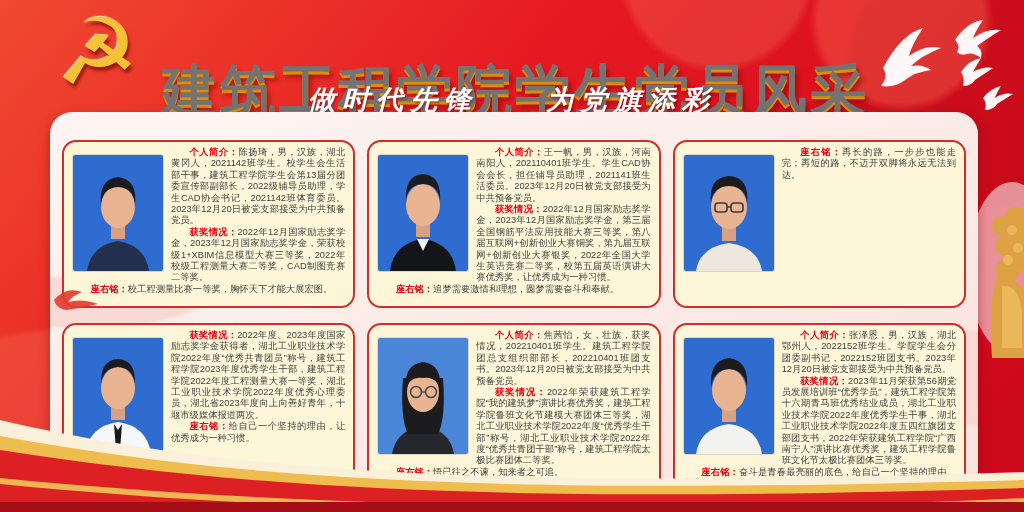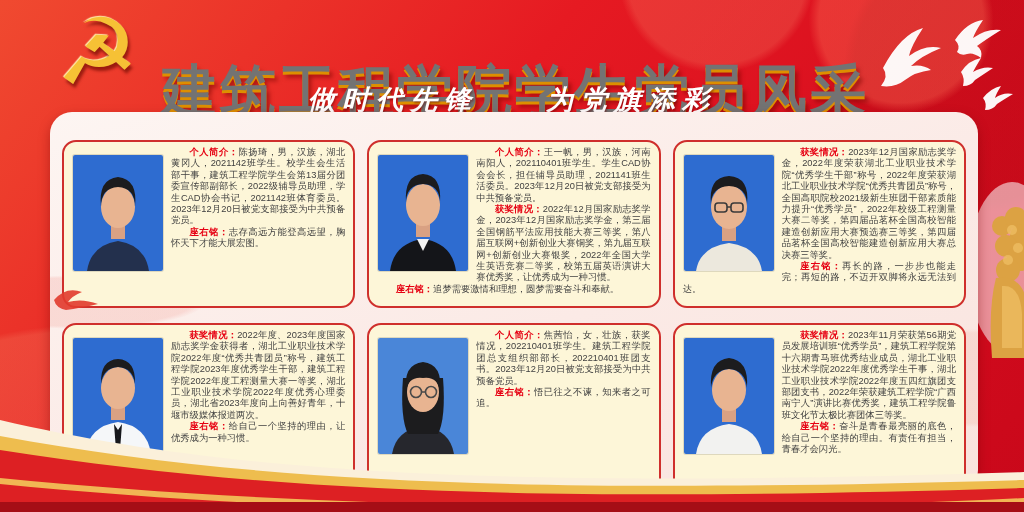--- a/index.html
+++ b/index.html
@@ -95,21 +95,22 @@
       <div class="photo">
         <svg viewBox="0 0 90 116" width="90" height="116">
           <rect width="90" height="116" fill="#2e6cd0"></rect>
           <path d="M14 116 Q18 90 45 86 Q72 90 76 116 Z" fill="#23304d"></path>
           <rect x="38" y="68" width="14" height="16" fill="#d9a183"></rect>
           <ellipse cx="45" cy="52" rx="17" ry="21" fill="#e8b491"></ellipse>
           <path d="M28 52 Q25 24 45 22 Q65 24 62 52 Q62 33 45 32 Q28 33 28 52 Z" fill="#1c1c1e"></path>
         </svg>
       </div>
       <p><span class="lbl">个人简介：</span><span>陈扬琦，男，汉族，湖北黄冈人，2021142班学生。校学生会生活部干事，建筑工程学院学生会第13届分团委宣传部副部长，2022级辅导员助理，学生CAD协会书记，2021142班体育委员。2023年12月20日被党支部接受为中共预备党员。</span></p>
-      <p><span class="lbl">座右铭：</span><span>志存高远方能登高远望，胸怀天下才能大展宏图。</span></p>
+      <p><span class="lbl">获奖情况：</span><span>2022年12月国家励志奖学金，2023年12月国家励志奖学金，荣获校级1+XBIM信息模型大赛三等奖，2022年校级工程测量大赛二等奖，CAD制图竞赛二等奖。</span></p>
+      <p><span class="lbl">座右铭：</span><span>校工程测量比赛一等奖，胸怀天下才能大展宏图。</span></p>
     </div>
 
     <div class="card">
       <div class="photo">
         <svg viewBox="0 0 90 116" width="90" height="116">
           <rect width="90" height="116" fill="#2e6cd0"></rect>
           <path d="M12 116 Q16 88 45 84 Q74 88 78 116 Z" fill="#141519"></path>
           <path d="M39 84 L45 96 L51 84 Z" fill="#f2f2f2"></path>
           <rect x="38" y="66" width="14" height="16" fill="#d9a183"></rect>
           <ellipse cx="45" cy="50" rx="17" ry="21" fill="#e8b491"></ellipse>
@@ -129,21 +130,20 @@
           <rect x="38" y="70" width="14" height="16" fill="#d9a183"></rect>
           <ellipse cx="45" cy="52" rx="18" ry="22" fill="#e8b491"></ellipse>
           <path d="M27 50 Q24 22 45 21 Q66 22 63 50 Q63 32 45 31 Q27 32 27 50 Z" fill="#1c1c1e"></path>
           <g fill="none" stroke="#3a3a3a" stroke-width="1.6">
             <rect x="31" y="48" width="12" height="9" rx="3"></rect>
             <rect x="47" y="48" width="12" height="9" rx="3"></rect>
             <line x1="43" y1="52" x2="47" y2="52"></line>
           </g>
         </svg>
       </div>
-      <p><span class="lbl">获奖情况：</span><span>2023年12月国家励志奖学金，2022年度荣获湖北工业职业技术学院“优秀学生干部”称号，2022年度荣获湖北工业职业技术学院“优秀共青团员”称号，全国高职院校2021级新生班团干部素质能力提升“优秀学员”，2022年校级工程测量大赛二等奖，第四届品茗杯全国高校智能建造创新应用大赛预选赛三等奖，第四届品茗杯全国高校智能建造创新应用大赛总决赛三等奖。</span></p>
       <p><span class="lbl">座右铭：</span><span>再长的路，一步步也能走完；再短的路，不迈开双脚将永远无法到达。</span></p>
     </div>
 
     <div class="card">
       <div class="photo">
         <svg viewBox="0 0 90 116" width="90" height="116">
           <rect width="90" height="116" fill="#2e6cd0"></rect>
           <path d="M12 116 Q16 88 45 84 Q74 88 78 116 Z" fill="#f5f7f9"></path>
           <path d="M41 86 L45 92 L49 86 L47 112 L43 112 Z" fill="#17181c"></path>
           <rect x="38" y="66" width="14" height="16" fill="#d9a183"></rect>
@@ -165,33 +165,35 @@
           <ellipse cx="45" cy="54" rx="16" ry="20" fill="#e8b491"></ellipse>
           <path d="M28 54 Q25 26 45 24 Q65 26 62 54 Q60 38 45 40 Q30 38 28 54 Z" fill="#1c1c1e"></path>
           <g fill="none" stroke="#4a4a4a" stroke-width="1.6">
             <circle cx="38" cy="54" r="5.5"></circle>
               <circle cx="53" cy="54" r="5.5"></circle>
             <line x1="43.5" y1="54" x2="47.5" y2="54"></line>
           </g>
         </svg>
       </div>
       <p><span class="lbl">个人简介：</span><span>焦茜怡，女，壮族，获奖情况，202210401班学生。建筑工程学院团总支组织部部长，202210401班团支书。2023年12月20日被党支部接受为中共预备党员。</span></p>
+      <p><span class="lbl">获奖情况：</span><span>2022年荣获建筑工程学院“我的建筑梦”演讲比赛优秀奖，建筑工程学院鲁班文化节建模大赛团体三等奖，湖北工业职业技术学院2022年度“优秀学生干部”称号，湖北工业职业技术学院2022年度“优秀共青团干部”称号，建筑工程学院太极比赛团体二等奖。</span></p>
       <p><span class="lbl">座右铭：</span><span>悟已往之不谏，知来者之可追。</span></p>
     </div>
 
     <div class="card">
       <div class="photo">
         <svg viewBox="0 0 90 116" width="90" height="116">
           <rect width="90" height="116" fill="#2e6cd0"></rect>
           <path d="M12 116 Q16 90 45 86 Q74 90 78 116 Z" fill="#f2f2f0"></path>
           <rect x="38" y="68" width="14" height="16" fill="#d9a183"></rect>
           <ellipse cx="45" cy="52" rx="17" ry="21" fill="#e8b491"></ellipse>
           <path d="M27 50 Q25 22 45 20 Q65 22 63 50 Q61 32 45 31 Q29 32 27 50 Z" fill="#1c1c1e"></path>
         </svg>
       </div>
+      <p><span class="lbl">个人简介：</span><span>张泽恩，男，汉族，湖北鄂州人，2022152班学生。学院学生会分团委副书记，2022152班团支书。2023年12月20日被党支部接受为中共预备党员。</span></p>
       <p><span class="lbl">获奖情况：</span><span>2023年11月荣获第56期党员发展培训班“优秀学员”，建筑工程学院第十六期青马班优秀结业成员，湖北工业职业技术学院2022年度优秀学生干事，湖北工业职业技术学院2022年度五四红旗团支部团支书，2022年荣获建筑工程学院“广西南宁人”演讲比赛优秀奖，建筑工程学院鲁班文化节太极比赛团体三等奖。</span></p>
       <p><span class="lbl">座右铭：</span><span>奋斗是青春最亮丽的底色，给自己一个坚持的理由。有责任有担当，青春才会闪光。</span></p>
     </div>
 
   </div>
 </div>
 
 <svg class="silk" viewBox="0 0 50 30">
   <path d="M2 16 Q14 2 30 8 Q20 12 16 18 Q30 14 46 20 Q28 24 14 26 Q4 24 2 16 Z" fill="#e23b2e"></path>
 </svg>

